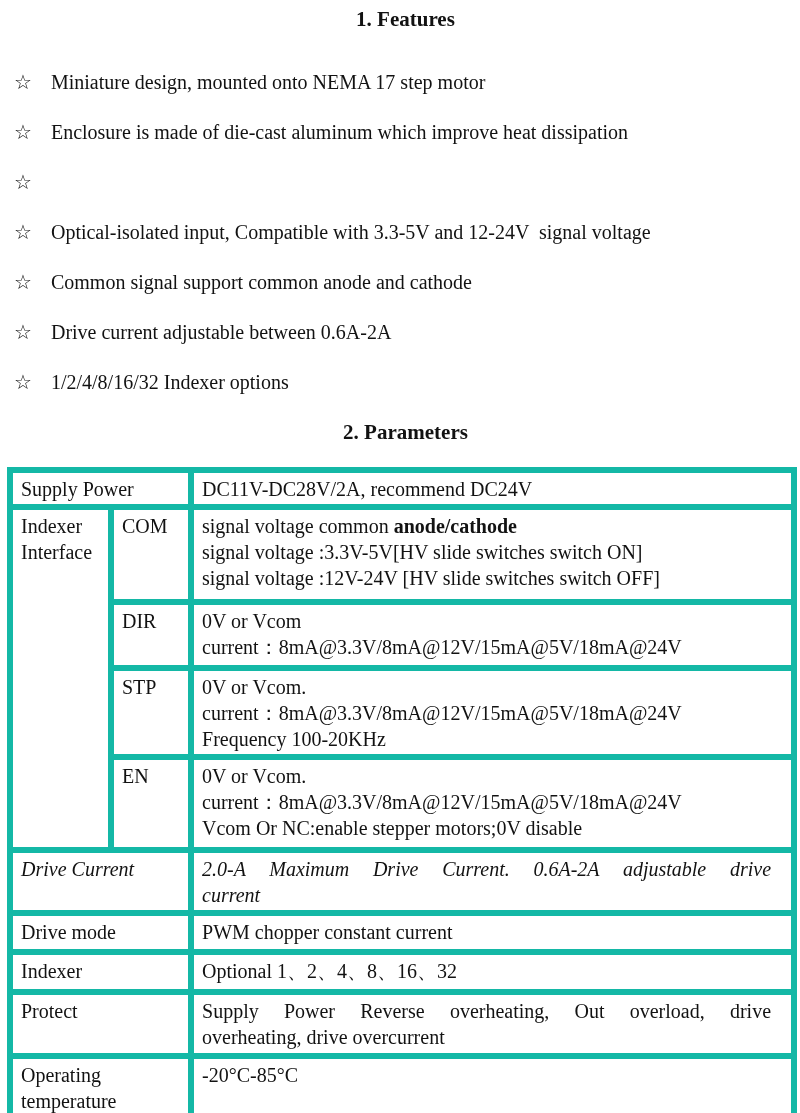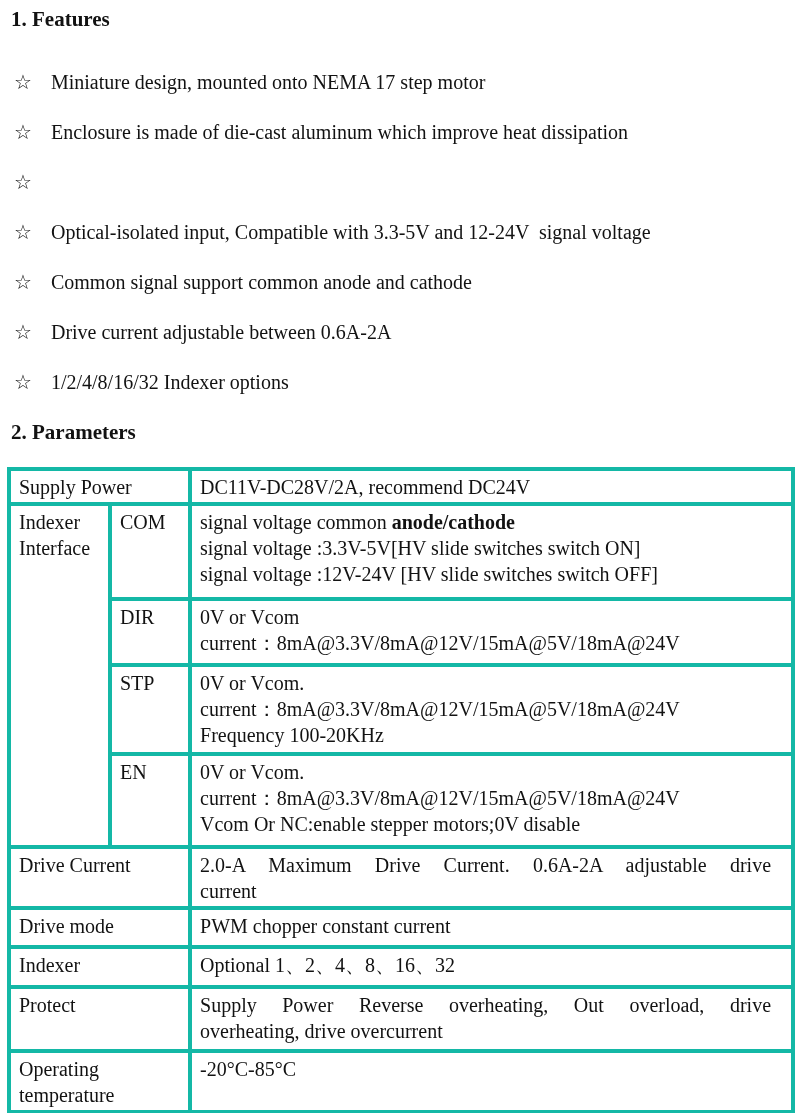--- a/index.html
+++ b/index.html
@@ -15,20 +15,21 @@
     color: #121212;
   }
   .page {
     padding-top: 6px;
   }
   .heading {
     font-size: 21px;
     font-weight: bold;
     line-height: 26px;
     margin: 0 0 0 11px;
+    text-align: center;
   }
   .heading-2 {
     margin-top: 12px;
   }
   ul.features {
     list-style: none;
     margin: 37px 0 0 14px;
     padding: 0;
   }
   li.feature {
@@ -53,41 +54,41 @@
     border-collapse: collapse;
     table-layout: fixed;
     width: 784px;
     margin: 22px 0 0 7px;
     font-size: 20px;
   }
   table.params col.c1 { width: 101px; }
   table.params col.c2 { width: 80px; }
   table.params col.c3 { width: 603px; }
   table.params td {
-    border: 4px solid #14b8a6;
+    border: 6px solid #14b8a6;
     vertical-align: top;
     padding: 3px 20px 2px 8px;
     line-height: 26px;
     overflow: hidden;
     margin-left: 21px;
   }
   td.rowspan-label {
     padding-top: 37px;
   }
   .line { }
   .jline {
     text-align: justify;
     text-align-last: justify;
   }
   tr.r1  { height: 33px; }
   tr.r2  { height: 95px; }
   tr.r3  { height: 66px; }
   tr.r4  { height: 89px; }
   tr.r5  { height: 93px; }
-  tr.r6  { height: 50px; }
+  tr.r6  { height: 50px; font-style: italic; }
   tr.r7  { height: 39px; }
   tr.r8  { height: 40px; }
   tr.r9  { height: 64px; }
   tr.r10 { height: 59px; }
 </style>
 </head>
 <body>
 
 <div class="page">
 

